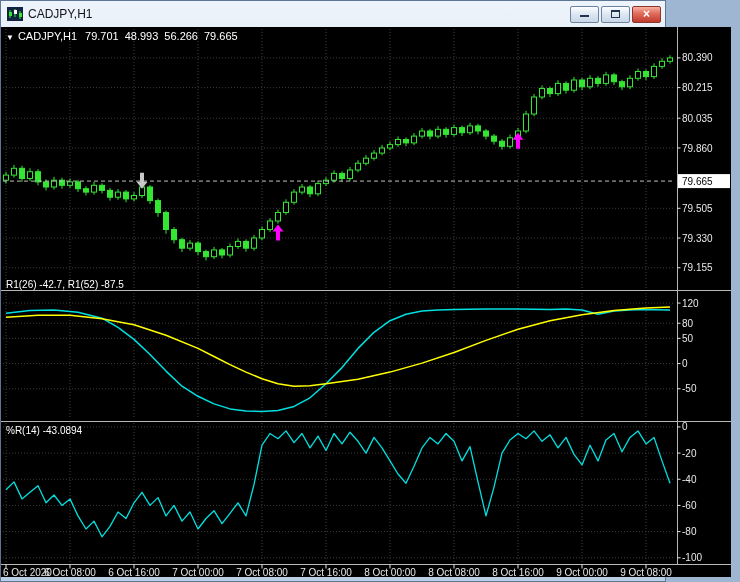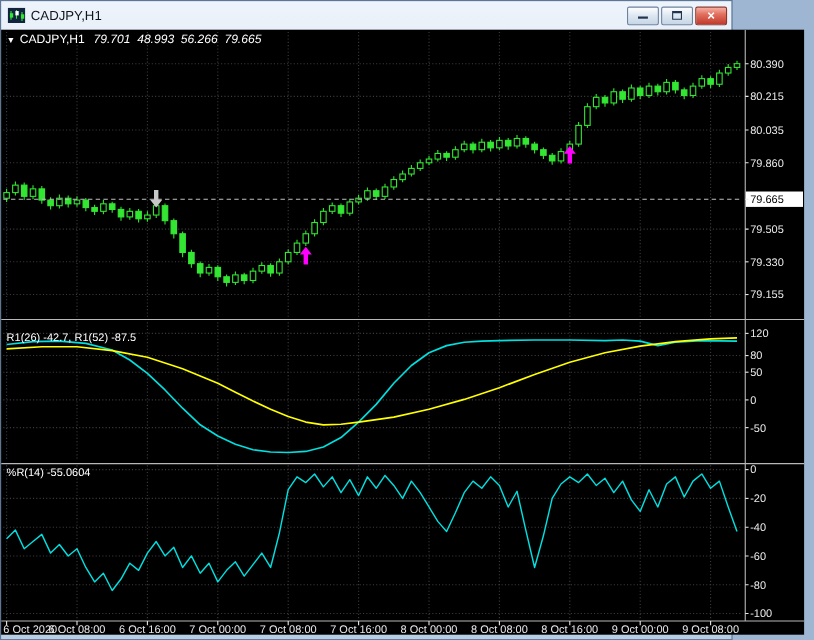--- a/index.html
+++ b/index.html
@@ -34,26 +34,26 @@
     margin: 0 auto 4px auto; background: #000; overflow: hidden;
   }
   #chart-svg { position: absolute; inset: 0; display: block; }
   #chart-svg text { font-family: "Liberation Sans", sans-serif; font-size: 10px; }
   .symbol-label {
     position: absolute; left: 5px; top: 3px; color: #fff; font-size: 11px;
     white-space: nowrap; z-index: 2;
   }
   .symbol-label .dd { font-size: 8px; margin-right: 4px; }
   .symbol-label .sym { margin-right: 8px; }
-  .symbol-label .q { margin-right: 6px; font-style: italic; }
+  .symbol-label .q { margin-right: 6px; }
   .pane-label {
     position: absolute; left: 5px; color: #fff; font-size: 10px;
     white-space: nowrap; z-index: 2;
   }
-  .pane-label.mid { top: 275px; }
+  .pane-label.mid { top: 252px; }
   .pane-label.low { top: 398px; }
 </style>
 </head>
 <body>
 
 <div class="window">
   <div class="titlebar">
     <span class="app-icon">
       <svg width="16" height="14" viewBox="0 0 16 14">
         <rect x="0" y="0" width="16" height="14" fill="#10233f"></rect>
@@ -386,15 +386,15 @@
           <line x1="645" x2="645" y1="537.5" y2="541.5" stroke="#e8e8e8"></line>
           <text x="645" y="548.5" fill="#e8e8e8" text-anchor="middle">9 Oct 08:00</text>
         </g>
       </svg>
 
     <div class="symbol-label">
       <span class="dd">▼</span><span class="sym">CADJPY,H1</span><span class="q">79.701</span><span class="q">48.993</span><span class="q">56.266</span><span class="q">79.665</span>
     </div>
 
     <div class="pane-label mid">R1(26) -42.7, R1(52) -87.5</div>
-    <div class="pane-label low">%R(14) -55.0604</div>
+    <div class="pane-label low">%R(14) -43.0894</div>
   </div>
 </div>
 
 </body></html>

